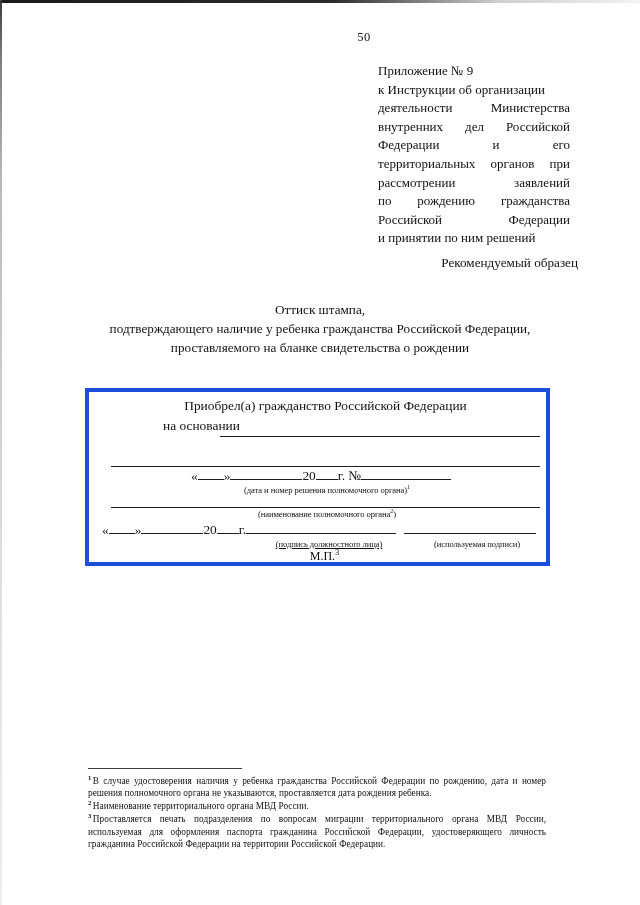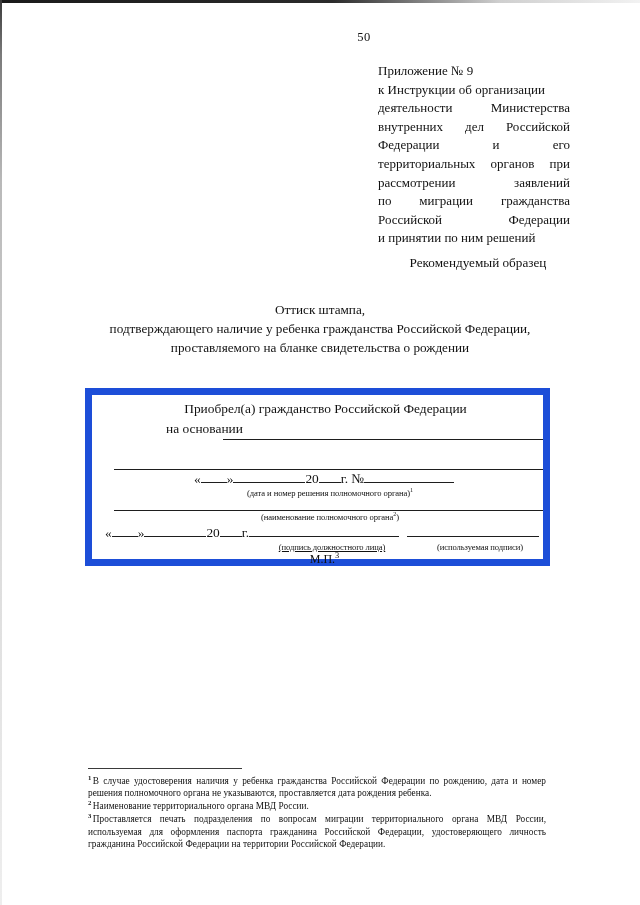--- a/index.html
+++ b/index.html
@@ -63,21 +63,21 @@
   .appendix-block .plain {
     text-align: left;
   }
 
   .sample-label {
     position: absolute;
     top: 255px;
     left: 378px;
     width: 200px;
     font-size: 13.2px;
-    text-align: center;
+    text-align: right;
   }
 
   
   .doc-title {
     position: absolute;
     top: 300px;
     left: 0;
     width: 640px;
     text-align: center;
     font-size: 13.2px;
@@ -85,21 +85,21 @@
   }
   .doc-title .t-ln { display: block; }
 
   
   .stamp-box {
     position: absolute;
     left: 85px;
     top: 388px;
     width: 465px;
     height: 178px;
-    border: 7px solid #1d4ed8;
+    border: 4px solid #1d4ed8;
     box-sizing: border-box;
     font-size: 13px;
   }
   .sb-line1 {
     position: absolute;
     top: 6px;
     left: 0;
     width: 100%;
     text-align: center;
     font-size: 13.4px;
@@ -181,21 +181,21 @@
   <div class="page-number">50</div>
 
   <div class="appendix-block">
     <span class="ln plain">Приложение № 9</span>
     <span class="ln plain">к Инструкции об организации</span>
     <span class="ln just">деятельности Министерства</span>
     <span class="ln just">внутренних дел Российской</span>
     <span class="ln just">Федерации и его</span>
     <span class="ln just">территориальных органов при</span>
     <span class="ln just">рассмотрении заявлений</span>
-    <span class="ln just">по миграции гражданства</span>
+    <span class="ln just">по рождению гражданства</span>
     <span class="ln just">Российской Федерации</span>
     <span class="ln plain">и принятии по ним решений</span>
   </div>
 
   <div class="sample-label">Рекомендуемый образец</div>
 
   <div class="doc-title">
     <span class="t-ln">Оттиск штампа,</span>
     <span class="t-ln">подтверждающего наличие у ребенка гражданства Российской Федерации,</span>
     <span class="t-ln">проставляемого на бланке свидетельства о рождении</span>

